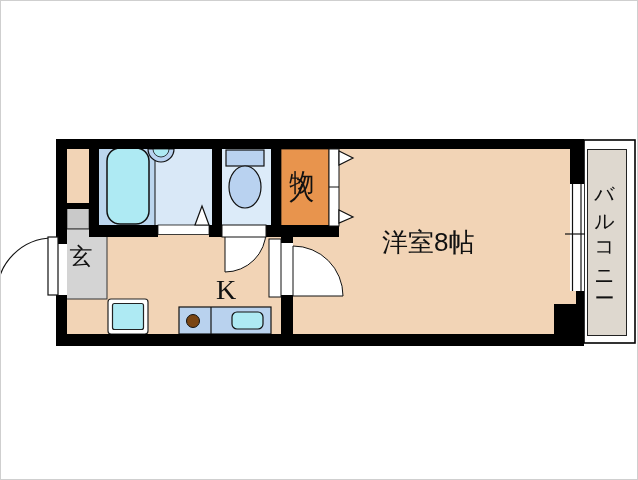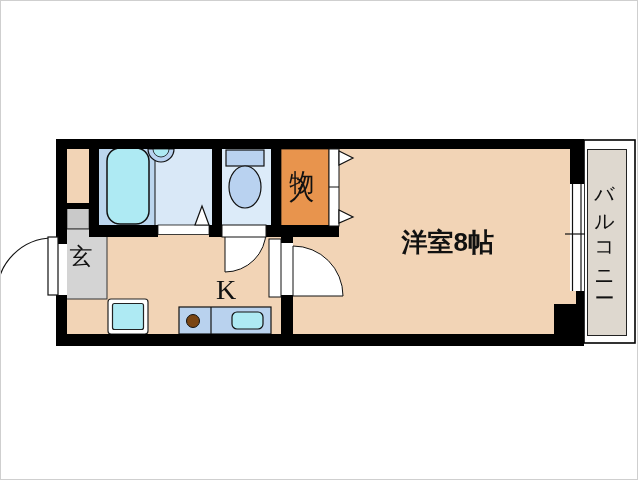--- a/index.html
+++ b/index.html
@@ -15,21 +15,21 @@
   .stage svg { position:absolute; left:0; top:0; }
   .lbl {
     position:absolute;
     color:#111111;
     line-height:1.05;
     white-space:nowrap;
     user-select:none;
   }
   .lbl-entrance { left:62px; top:243px; width:36px; text-align:center; font-size:23px; font-weight:500; }
   .lbl-kitchen  { left:207px; top:274px; width:36px; text-align:center; font-size:28px; font-family:"Liberation Serif", serif; }
-  .lbl-western  { left:381px; top:228px; width:112px; text-align:right; font-size:26px; font-weight:700; }
+  .lbl-western  { left:381px; top:228px; width:112px; text-align:left; font-size:26px; font-weight:400; }
   .vert { writing-mode:vertical-rl; text-orientation:mixed; }
   .lbl-closet   { left:288px; top:150px; font-size:25px; letter-spacing:6px; font-weight:500; }
   .lbl-balcony  { left:593px; top:171px; font-size:20px; letter-spacing:6px; }
 </style>
 </head>
 <body>
 
 <div class="stage">
   <svg width="638" height="480" viewBox="0 0 638 480">
 

